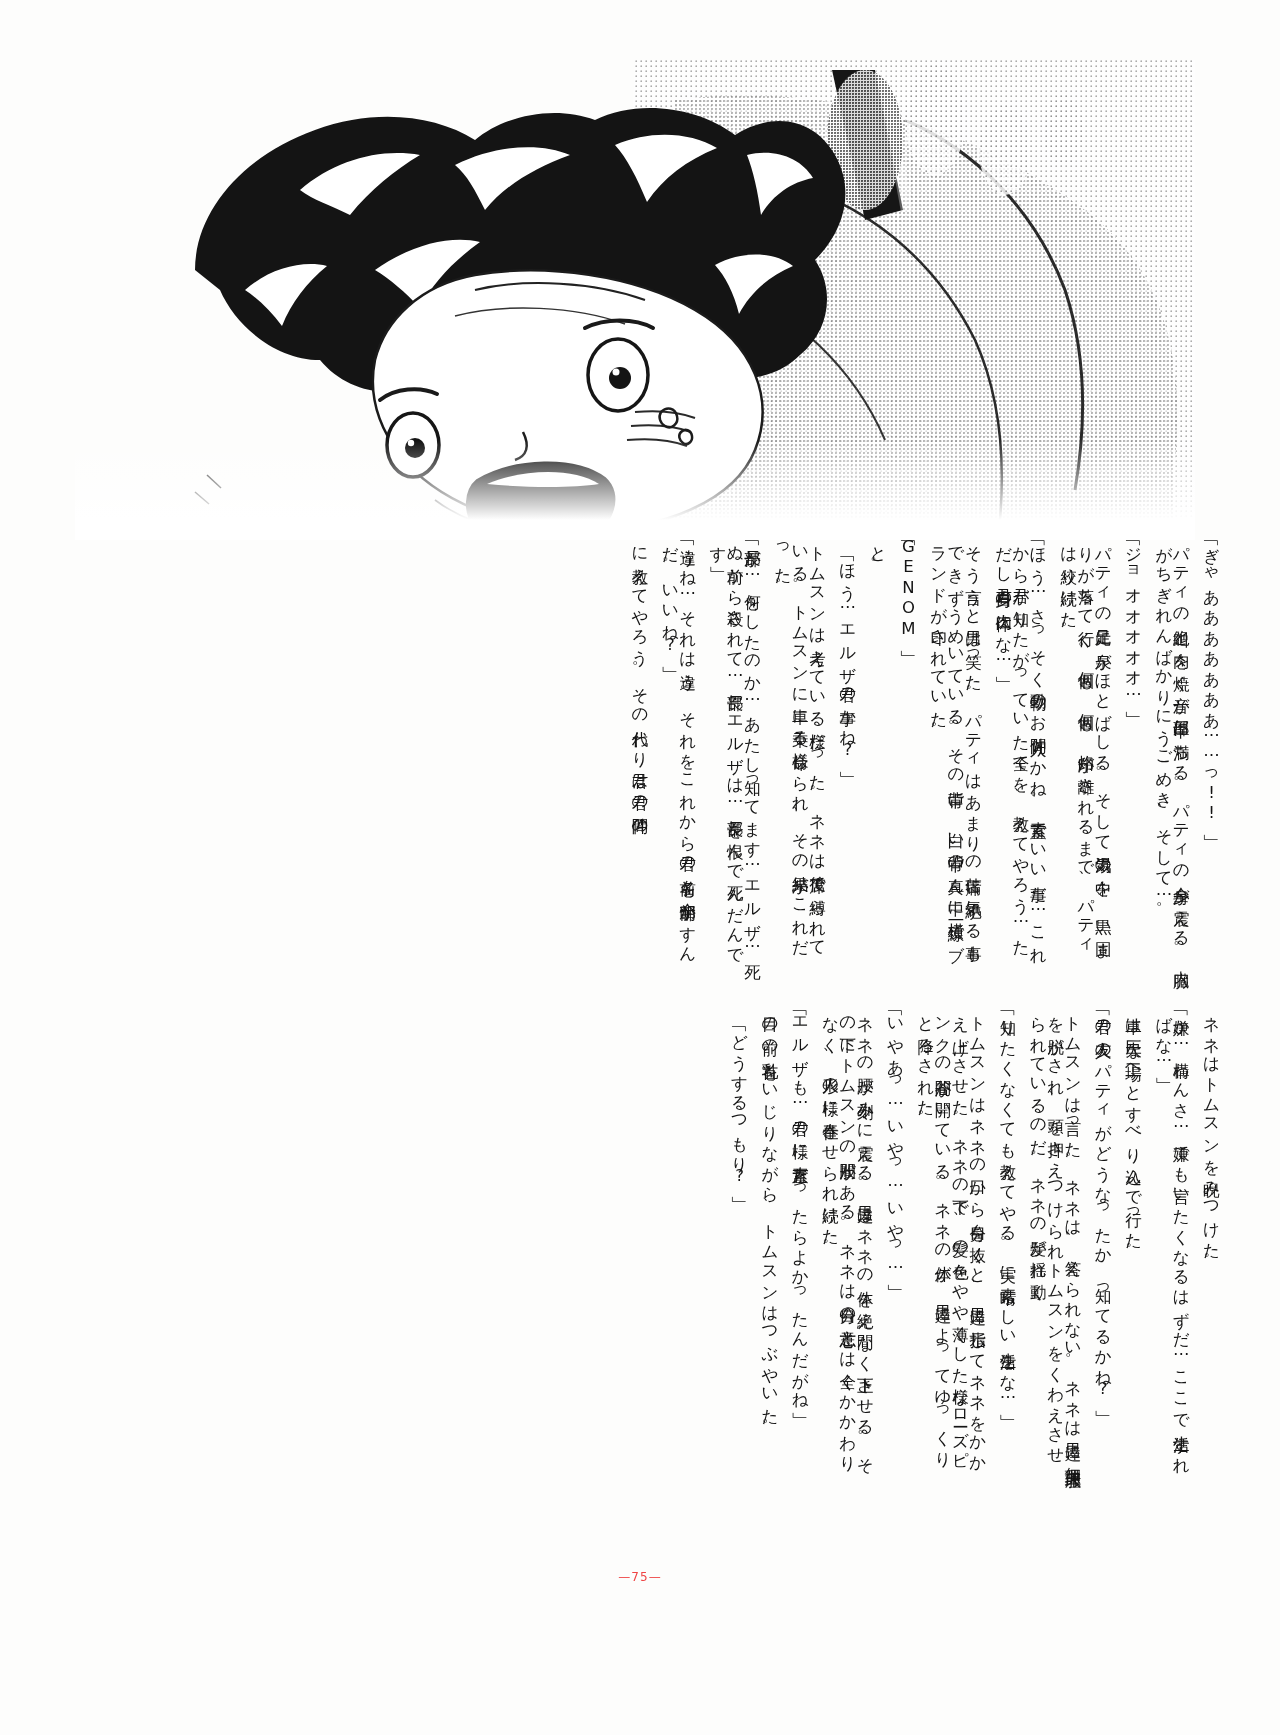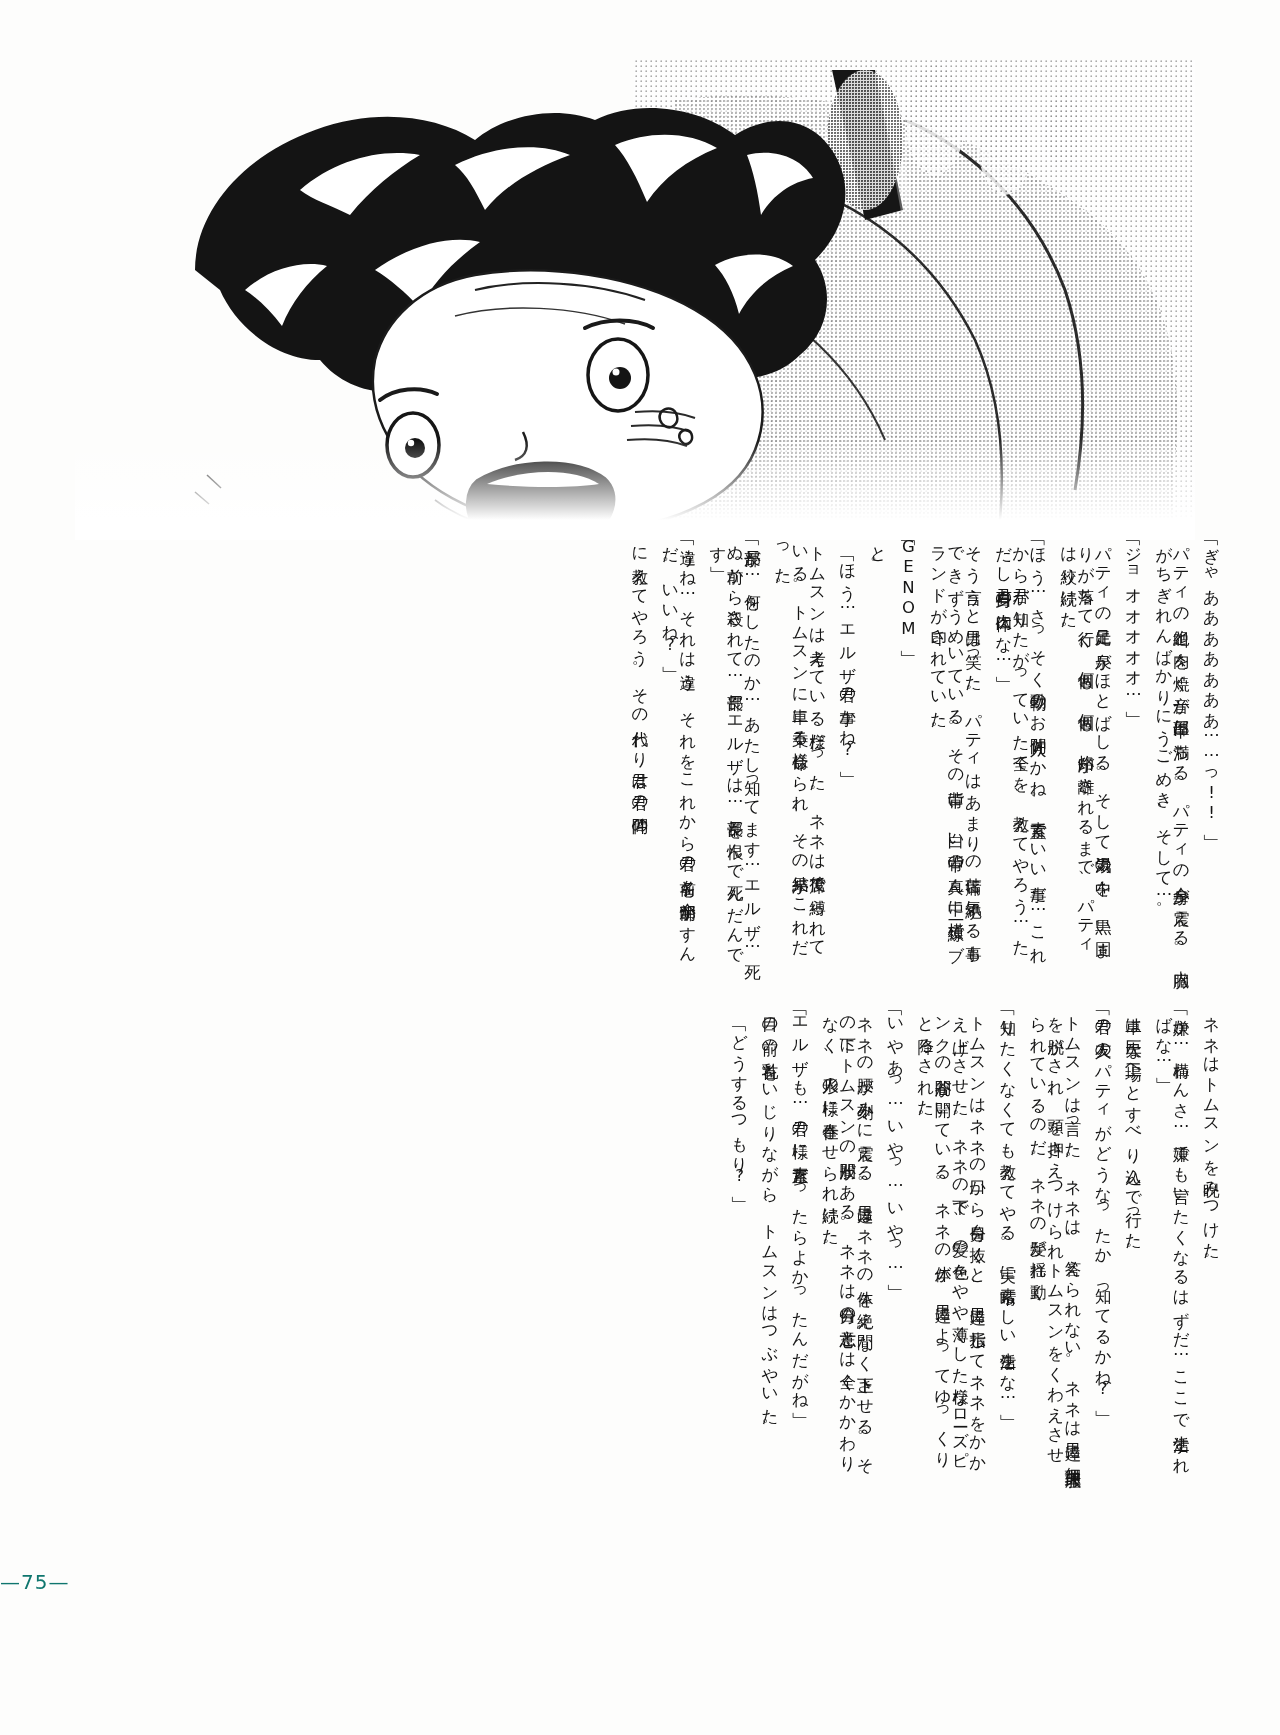--- a/index.html
+++ b/index.html
@@ -84,25 +84,25 @@
   .vcol.indent {
     padding-top: 16px;
   }
 
   
   .page-number {
     position: absolute;
     left: 0;
     right: 0;
     top: 1570px;
-    text-align: left;
+    text-align: center;
     font-family: "DejaVu Sans", sans-serif;
-    font-size: 20px;
+    font-size: 12px;
     letter-spacing: 1px;
-    color: #0f766e;
+    color: #ef4444;
   }
 </style>
 </head>
 <body>
 
 <div class="page">
 
   <div class="illustration">
     <svg class="illus-svg" width="1120" height="480" viewBox="0 0 1120 480" xmlns="http://www.w3.org/2000/svg">
       <defs>

